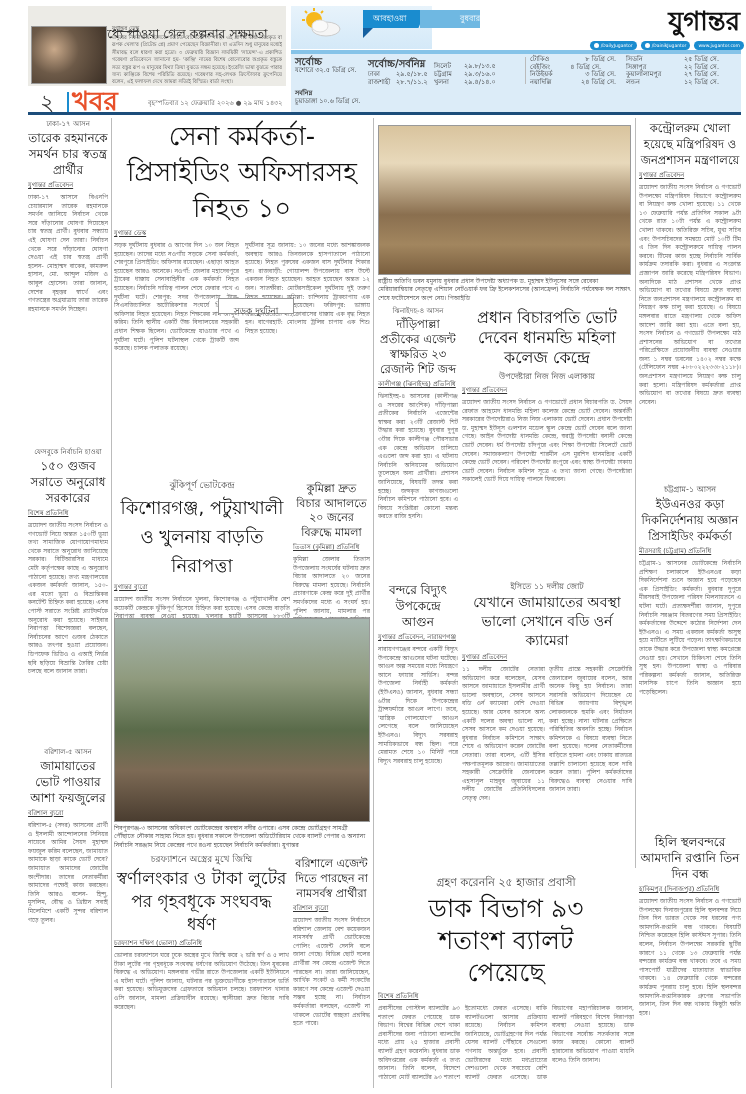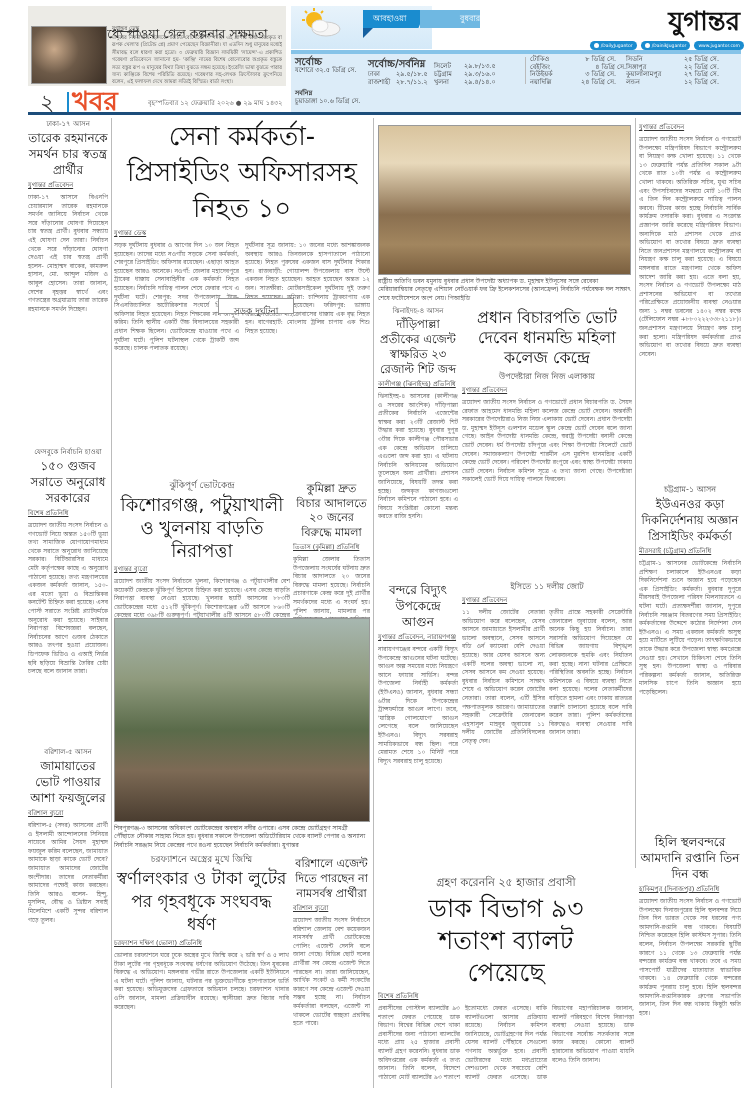--- a/index.html
+++ b/index.html
@@ -100,21 +100,21 @@
 
 <div class="abs" style="left:530px;top:56px;width:210px;font-size:6.5px;font-family:'DejaVu Sans',sans-serif;color:#333;line-height:7.5px;">
   <div style="display:flex;">
       <span style="width:38px">টোকিও</span>
       <span style="width:58px;text-align:right;padding-right:10px;">৮ ডিগ্রি সে.</span>
       <span style="width:58px">সিডনি</span>
       <span>২৫ ডিগ্রি সে.</span>
     </div>
   <div style="display:flex;">
       <span style="width:38px">বেইজিং</span>
-      <span style="width:58px;text-align:right;padding-right:0;">৪ ডিগ্রি সে.</span>
+      <span style="width:58px;text-align:right;padding-right:25px;">৪ ডিগ্রি সে.</span>
       <span style="width:58px">সিঙ্গাপুর</span>
       <span>২২ ডিগ্রি সে.</span>
     </div>
   <div style="display:flex;">
       <span style="width:38px">নিউইয়র্ক</span>
       <span style="width:58px;text-align:right;padding-right:10px;">৩ ডিগ্রি সে.</span>
       <span style="width:58px">কুয়ালালামপুর</span>
       <span>২৭ ডিগ্রি সে.</span>
     </div>
   <div style="display:flex;">
@@ -166,21 +166,21 @@
     <div class="body-text" style="width:125px;height:252px;">সড়ক দুর্ঘটনায় বুধবার ও আগের দিন ১০ জন নিহত হয়েছেন। তাদের মধ্যে নওগাঁয় সড়কে সেনা কর্মকর্তা, শেরপুরে প্রিসাইডিং অফিসার রয়েছেন। এছাড়া আহত হয়েছেন আরও অনেকে। নওগাঁ: জেলার মহাদেবপুরে ট্রাকের ধাক্কায় সেনাবাহিনীর এক কর্মকর্তা নিহত হয়েছেন। নির্বাচনি দায়িত্ব পালন শেষে ফেরার পথে এ দুর্ঘটনা ঘটে। শেরপুর: সদর উপজেলায় ট্রাক-সিএনজিচালিত অটোরিকশার সংঘর্ষে প্রিসাইডিং অফিসার নিহত হয়েছেন। নিহত শিক্ষকের নাম আব্দুল করিম। তিনি স্থানীয় একটি উচ্চ বিদ্যালয়ের সহকারী প্রধান শিক্ষক ছিলেন। ভোটকেন্দ্রে যাওয়ার পথে এ দুর্ঘটনা ঘটে। পুলিশ ঘটনাস্থল থেকে ট্রাকটি জব্দ করেছে। চালক পলাতক রয়েছে।</div>
     <div class="body-text" style="width:125px;height:252px;">দুর্ঘটনার সূত্র জানায়: ১০ জনের মধ্যে আশঙ্কাজনক অবস্থায় আরও তিনজনকে হাসপাতালে পাঠানো হয়েছে। নিহত পুরুষের একজন বাস দুর্ঘটনার শিকার হন। রাজবাড়ী: গোয়ালন্দ উপজেলায় বাস উল্টে একজন নিহত হয়েছেন। আহত হয়েছেন অন্তত ১২ জন। সাতক্ষীরা: মোটরসাইকেল দুর্ঘটনায় দুই তরুণ নিহত হয়েছেন। কুমিল্লা: চান্দিনায় ট্রাকচাপায় এক পথচারী নিহত হয়েছেন। ফরিদপুর: ভাঙ্গায় এক্সপ্রেসওয়েতে মাইক্রোবাসের ধাক্কায় এক বৃদ্ধ নিহত হন। বাগেরহাট: মোংলায় ট্রলির চাপায় এক শিশু নিহত হয়েছে।</div>
   </div>
 </div>
 <div class="abs" style="left:218px;top:298px;width:76px;height:16px;background:#fff;border:1px solid #999;text-align:center;">
   <span style="font-size:9px;line-height:14px;font-family:'DejaVu Sans',sans-serif;color:#333;">সড়ক দুর্ঘটনা</span>
 </div>
 
 <div class="abs" style="left:114px;top:478px;width:176px;">
   <div class="kicker" style="font-size:9px;">ঝুঁকিপূর্ণ ভোটকেন্দ্র</div>
-  <div class="hl" style="font-size:18px;line-height:23px;">কিশোরগঞ্জ, পটুয়াখালী ও খুলনায় বাড়তি নিরাপত্তা</div>
+  <div class="hl" style="font-size:18px;line-height:29px;">কিশোরগঞ্জ, পটুয়াখালী ও খুলনায় বাড়তি নিরাপত্তা</div>
   <div class="byline">যুগান্তর ব্যুরো</div>
   <div class="body-text" style="height:64px;">ত্রয়োদশ জাতীয় সংসদ নির্বাচনে খুলনা, কিশোরগঞ্জ ও পটুয়াখালীর বেশ কয়েকটি কেন্দ্রকে ঝুঁকিপূর্ণ হিসেবে চিহ্নিত করা হয়েছে। এসব কেন্দ্রে বাড়তি নিরাপত্তা ব্যবস্থা নেওয়া হয়েছে। খুলনার ছয়টি আসনের ৮৮৩টি ভোটকেন্দ্রের মধ্যে ৫১২টি ঝুঁকিপূর্ণ। কিশোরগঞ্জের ৬টি আসনে ৮৬০টি কেন্দ্রের মধ্যে ৩৯৮টি গুরুত্বপূর্ণ। পটুয়াখালীর ৪টি আসনে ৫৮০টি কেন্দ্রের মধ্যে ২৭০টি ঝুঁকিপূর্ণ হিসেবে চিহ্নিত। এসব কেন্দ্রে অতিরিক্ত পুলিশ, আনসার ও সেনা সদস্য মোতায়েন থাকবে।</div>
 </div>
 
 <div class="abs" style="left:293px;top:482px;width:77px;">
   <div class="hl" style="font-size:11px;line-height:14.5px;">কুমিল্লা দ্রুত বিচার আদালতে ২০ জনের বিরুদ্ধে মামলা</div>
   <div class="byline">তিতাস (কুমিল্লা) প্রতিনিধি</div>
   <div class="body-text" style="height:86px;">কুমিল্লা জেলার তিতাস উপজেলায় সংঘর্ষের ঘটনায় দ্রুত বিচার আদালতে ২০ জনের বিরুদ্ধে মামলা হয়েছে। নির্বাচনি প্রচারণাকে কেন্দ্র করে দুই প্রার্থীর সমর্থকদের মধ্যে এ সংঘর্ষ হয়। পুলিশ জানায়, মামলার পর অভিযুক্তদের গ্রেফতারে অভিযান চলছে। এ ঘটনায় এলাকায় উত্তেজনা বিরাজ করছে।</div>
 </div>
 
@@ -220,30 +220,32 @@
 
 <div class="abs" style="left:462px;top:308px;width:170px;">
   <div class="hl" style="font-size:16px;line-height:20px;">প্রধান বিচারপতি ভোট দেবেন ধানমন্ডি মহিলা কলেজ কেন্দ্রে</div>
   <div class="kicker" style="font-size:8px;margin-top:2px;">উপদেষ্টারা নিজ নিজ এলাকায়</div>
   <div class="byline">যুগান্তর প্রতিবেদন</div>
   <div class="body-text" style="height:196px;">ত্রয়োদশ জাতীয় সংসদ নির্বাচন ও গণভোটে প্রধান বিচারপতি ড. সৈয়দ রেফাত আহমেদ ধানমন্ডি মহিলা কলেজ কেন্দ্রে ভোট দেবেন। অন্তর্বর্তী সরকারের উপদেষ্টারাও নিজ নিজ এলাকায় ভোট দেবেন। প্রধান উপদেষ্টা ড. মুহাম্মদ ইউনূস গুলশান মডেল স্কুল কেন্দ্রে ভোট দেবেন বলে জানা গেছে। আইন উপদেষ্টা ধানমন্ডি কেন্দ্রে, স্বরাষ্ট্র উপদেষ্টা বনানী কেন্দ্রে ভোট দেবেন। ধর্ম উপদেষ্টা চাঁদপুরে এবং শিক্ষা উপদেষ্টা সিলেটে ভোট দেবেন। সমাজকল্যাণ উপদেষ্টা শারমীন এস মুরশিদ ধানমন্ডির একটি কেন্দ্রে ভোট দেবেন। পরিবেশ উপদেষ্টা রংপুরে এবং স্বাস্থ্য উপদেষ্টা ঢাকায় ভোট দেবেন। নির্বাচন কমিশন সূত্রে এ তথ্য জানা গেছে। উপদেষ্টারা সকালেই ভোট দিয়ে দায়িত্ব পালনে ফিরবেন।</div>
 </div>
 
 <div class="abs" style="left:462px;top:580px;width:170px;">
   <div class="kicker" style="font-size:8px;">ইসিতে ১১ দলীয় জোট</div>
+  <div class="hl" style="font-size:14px;line-height:19px;">যেখানে জামায়াতের অবস্থা ভালো সেখানে বডি ওর্ন ক্যামেরা</div>
   <div class="byline">যুগান্তর প্রতিবেদন</div>
   <div style="display:flex;gap:4px;">
     <div class="body-text" style="width:83px;height:148px;">১১ দলীয় জোটের নেতারা অভিযোগ করে বলেছেন, যেসব আসনে জামায়াতে ইসলামীর প্রার্থী ভালো অবস্থানে, সেসব আসনে বডি ওর্ন ক্যামেরা বেশি দেওয়া হয়েছে। আর যেসব আসনে অন্য একটি দলের অবস্থা ভালো না, সেসব আসনে কম দেওয়া হয়েছে। বুধবার নির্বাচন কমিশনে সাক্ষাৎ শেষে এ অভিযোগ করেন জোটের নেতারা। তারা বলেন, এটি ইসির পক্ষপাতমূলক আচরণ। জামায়াতের সহকারী সেক্রেটারি জেনারেল এহসানুল মাহবুব জুবায়ের ১১ দলীয় জোটের প্রতিনিধিদলের নেতৃত্ব দেন।</div>
     <div class="body-text" style="width:83px;height:148px;">তৃতীয় প্রান্তে সহকারী সেক্রেটারি জেনারেল জুবায়ের বলেন, আর অনেক কিছু হয় নির্বাচন। তারা সরাসরি অভিযোগ দিয়েছেন যে বিভিন্ন জায়গায় বিশৃঙ্খল লোকজনকে হুমকি এবং নির্যাতন করা হচ্ছে। নানা ঘটনার প্রেক্ষিতে পরিস্থিতির অবনতি হচ্ছে। নির্বাচন কমিশনকে এ বিষয়ে ব্যবস্থা নিতে বলা হয়েছে। দলের নেতাকর্মীদের বাড়িতে হামলা এবং ঢাকায় রাতভর তল্লাশি চালানো হয়েছে বলে দাবি করেন তারা। পুলিশ কর্মকর্তাদের বিরুদ্ধেও ব্যবস্থা নেওয়ার দাবি জানান তারা।</div>
   </div>
 </div>
 
 <div class="abs rule-v" style="left:635px;top:118px;height:750px;"></div>
 
 <div class="abs" style="left:639px;top:120px;width:102px;">
+  <div class="hl" style="font-size:11.5px;line-height:16px;">কন্ট্রোলরুম খোলা হয়েছে মন্ত্রিপরিষদ ও জনপ্রশাসন মন্ত্রণালয়ে</div>
   <div class="byline">যুগান্তর প্রতিবেদন</div>
   <div class="body-text" style="height:330px;">ত্রয়োদশ জাতীয় সংসদ নির্বাচন ও গণভোট উপলক্ষ্যে মন্ত্রিপরিষদ বিভাগে কন্ট্রোলরুম বা নিয়ন্ত্রণ কক্ষ খোলা হয়েছে। ১১ থেকে ১৩ ফেব্রুয়ারি পর্যন্ত প্রতিদিন সকাল ৯টা থেকে রাত ১০টা পর্যন্ত এ কন্ট্রোলরুম খোলা থাকবে। অতিরিক্ত সচিব, যুগ্ম সচিব এবং উপসচিবদের সমন্বয়ে মোট ১০টি টিম এ তিন দিন কন্ট্রোলরুমে দায়িত্ব পালন করবে। টিমের কাজ হচ্ছে নির্বাচনি সার্বিক কার্যক্রম তদারকি করা। বুধবার এ সংক্রান্ত প্রজ্ঞাপন জারি করেছে মন্ত্রিপরিষদ বিভাগ। অন্যদিকে মাঠ প্রশাসন থেকে প্রাপ্ত অভিযোগ বা তথ্যের বিষয়ে দ্রুত ব্যবস্থা নিতে জনপ্রশাসন মন্ত্রণালয়ে কন্ট্রোলরুম বা নিয়ন্ত্রণ কক্ষ চালু করা হয়েছে। এ বিষয়ে মঙ্গলবার রাতে মন্ত্রণালয় থেকে অফিস আদেশ জারি করা হয়। এতে বলা হয়, সংসদ নির্বাচন ও গণভোট উপলক্ষ্যে মাঠ প্রশাসনের অভিযোগ বা তথ্যের পরিপ্রেক্ষিতে প্রয়োজনীয় ব্যবস্থা নেওয়ার জন্য ১ নম্বর ভবনের ১৪০২ নম্বর কক্ষে (টেলিফোন নম্বর +৮৮০২২২৩৩৮২১১৮)। জনপ্রশাসন মন্ত্রণালয়ে নিয়ন্ত্রণ কক্ষ চালু করা হলো। মন্ত্রিপরিষদ কর্মকর্তারা প্রাপ্ত অভিযোগ বা তথ্যের বিষয়ে দ্রুত ব্যবস্থা নেবেন।</div>
 </div>
 
 <div class="abs" style="left:639px;top:483px;width:102px;">
   <div class="kicker" style="font-size:8px;">চট্টগ্রাম-১ আসন</div>
   <div class="hl" style="font-size:11.5px;line-height:16px;">ইউএনওর কড়া দিকনির্দেশনায় অজ্ঞান প্রিসাইডিং কর্মকর্তা</div>
   <div class="byline">মীরসরাই (চট্টগ্রাম) প্রতিনিধি</div>
   <div class="body-text" style="height:272px;">চট্টগ্রাম-১ আসনের ভোটকেন্দ্রে নির্বাচনি প্রশিক্ষণ চলাকালে ইউএনওর কড়া দিকনির্দেশনা শুনে অজ্ঞান হয়ে পড়েছেন এক প্রিসাইডিং কর্মকর্তা। বুধবার দুপুরে মীরসরাই উপজেলা পরিষদ মিলনায়তনে এ ঘটনা ঘটে। প্রত্যক্ষদর্শীরা জানান, দুপুরে নির্বাচনি সরঞ্জাম বিতরণের সময় প্রিসাইডিং কর্মকর্তাদের উদ্দেশে কঠোর নির্দেশনা দেন ইউএনও। এ সময় একজন কর্মকর্তা অসুস্থ হয়ে মাটিতে লুটিয়ে পড়েন। তাৎক্ষণিকভাবে তাকে উদ্ধার করে উপজেলা স্বাস্থ্য কমপ্লেক্সে নেওয়া হয়। সেখানে চিকিৎসা শেষে তিনি সুস্থ হন। উপজেলা স্বাস্থ্য ও পরিবার পরিকল্পনা কর্মকর্তা জানান, অতিরিক্ত মানসিক চাপে তিনি অজ্ঞান হয়ে পড়েছিলেন।</div>
 </div>

